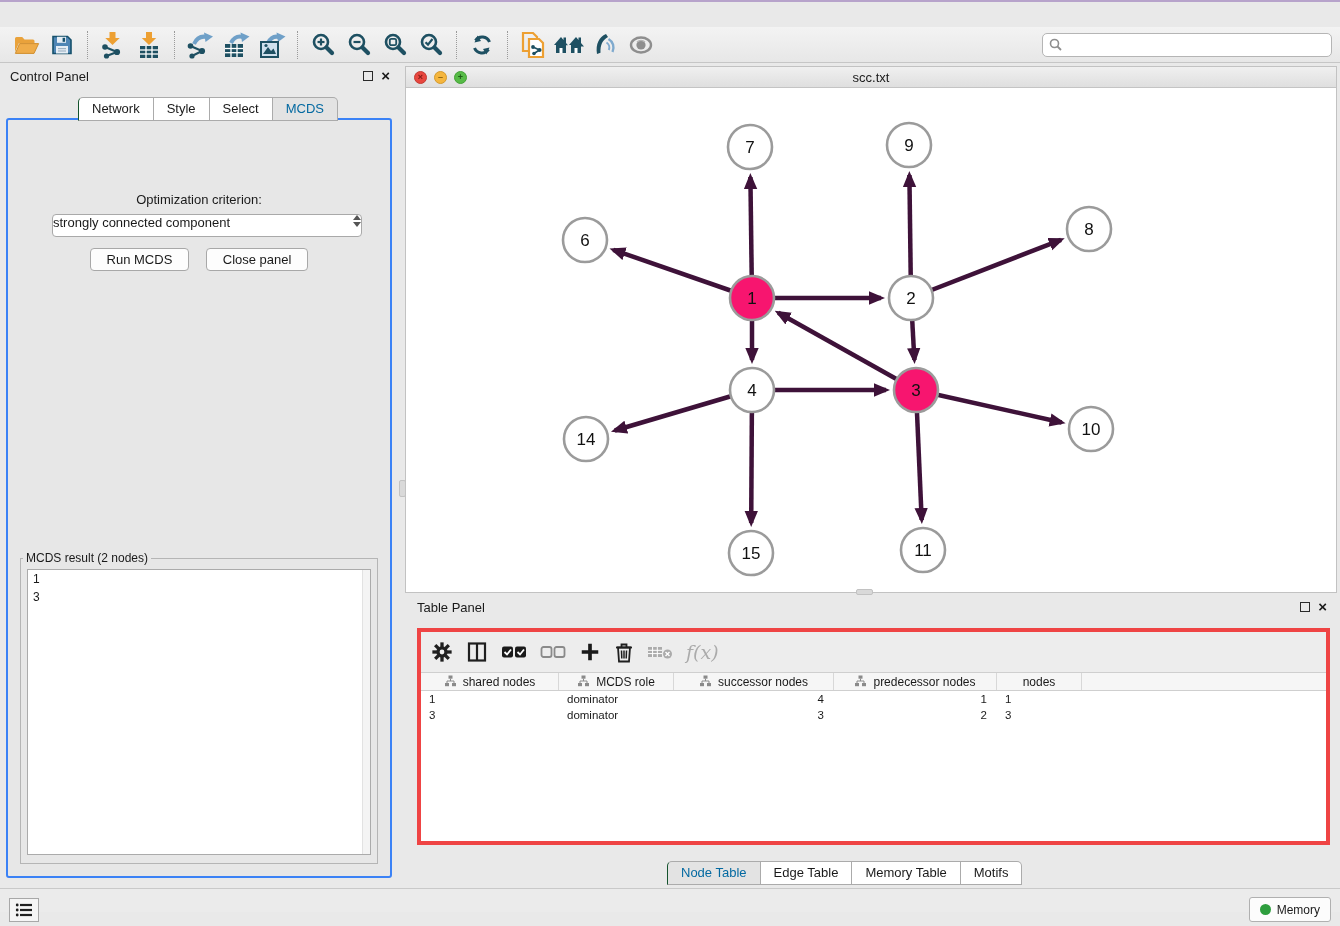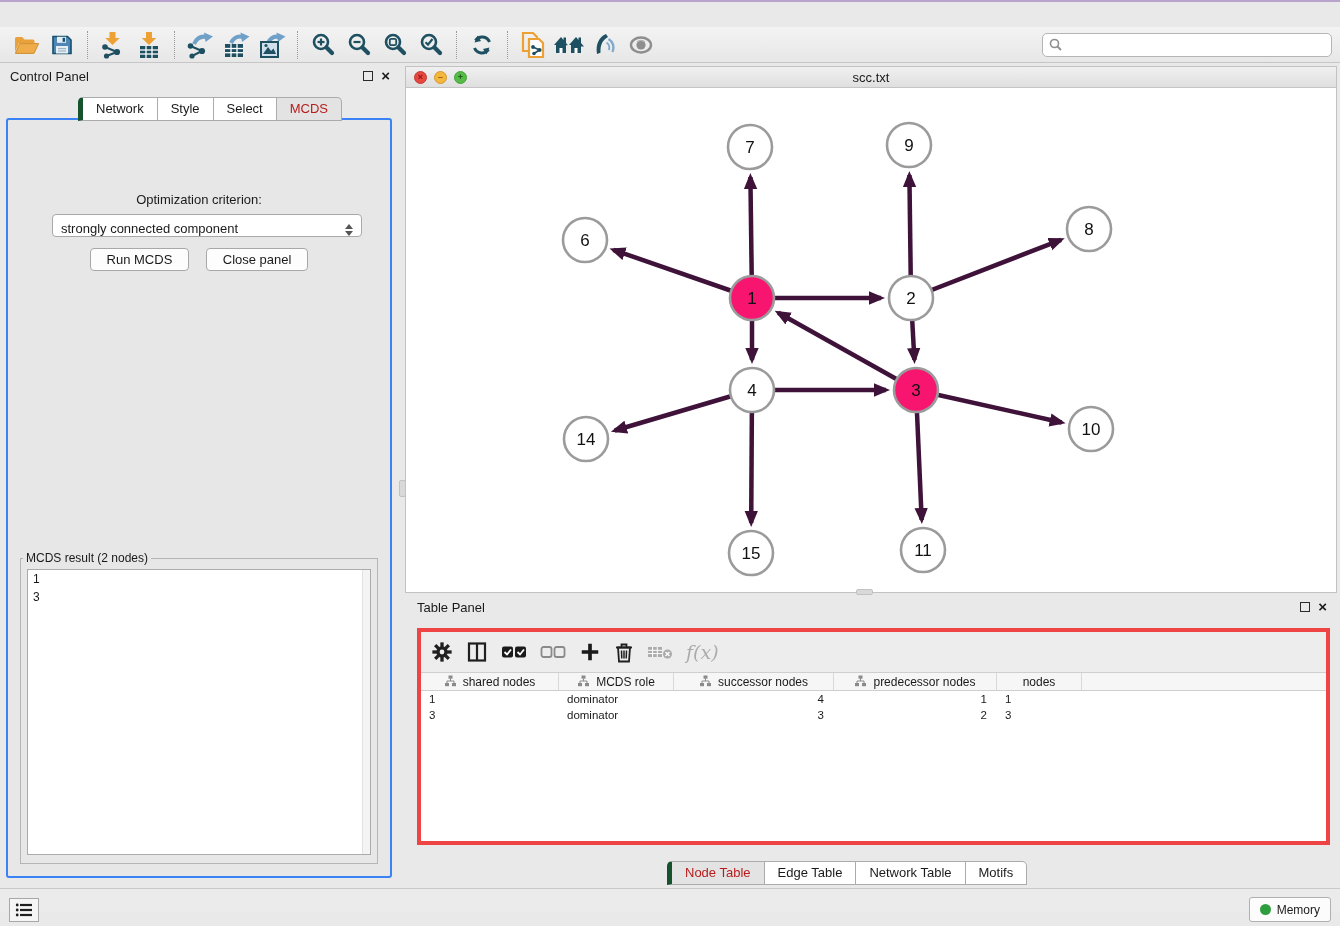--- a/index.html
+++ b/index.html
@@ -29,29 +29,29 @@
 
   
   .control-panel { position:absolute; left:0; top:0; width:398px; height:825px; background:#E9E9E9; }
   .cp-header { position:absolute; top:6px; left:10px; right:8px; height:20px; font-size:13px; }
   .panel-icons { position:absolute; right:0; top:2px; display:flex; align-items:center; gap:8px; }
   .float-icon { width:10px; height:10px; border:1.6px solid #2A2A2A; display:inline-block; }
   .close-icon { font-size:15px; font-weight:bold; color:#1A1A1A; line-height:10px; }
   .cp-tabs { position:absolute; top:34px; left:78px; z-index:2; white-space:nowrap; }
   .tab { display:inline-block; padding:3px 13px 4px; background:#FFF; border:1px solid #ABABAB; border-left:none;
          font-size:13px; color:#1A1A1A; }
-  .tab:first-child { border-left:5px solid #14532d; border-radius:5px 0 0 0; }
+  .tab:first-child { border-left:1px solid #14532d; border-radius:5px 0 0 0; }
   .tab:last-child { border-radius:0 5px 0 0; }
-  .tab.active { background:#E3E3E3; color:#b91c1c; }
+  .tab.active { background:#E3E3E3; color:#0369a1; }
   .cp-box { position:absolute; top:55px; left:6px; right:6px; bottom:10px; background:#E7E7E7;
             border:2px solid #3b82f6; border-radius:3px; }
   .opt-label { position:absolute; top:72px; left:0; width:100%; text-align:center; font-size:13px; }
   .criterion { position:absolute; top:94px; left:44px; width:310px; height:23px; background:#FFF;
-               border:1px solid #A9A9A9; border-radius:4px; font-size:13px; display:flex; align-items:flex-end;
-               padding:0 8px; }
+               border:1px solid #A9A9A9; border-radius:4px; font-size:13px; display:flex; align-items:flex-start;
+               padding:0 0; }
   .stepper { margin-left:auto; display:flex; flex-direction:column; gap:2px; }
   .stepper i { width:0; height:0; border-left:4px solid transparent; border-right:4px solid transparent; }
   .step-up { border-bottom:5px solid #555; }
   .step-down { border-top:5px solid #555; }
   .cp-buttons { position:absolute; top:128px; left:0; width:100%; text-align:center; }
   .btn { display:inline-block; background:#FDFDFD; border:1px solid #A8A8A8; border-radius:4px;
          font-size:13px; padding:3px 16px; margin:0 6px; }
   fieldset.result { position:absolute; left:12px; right:12px; top:431px; bottom:12px;
                     border:1px solid #B5B5B5; background:#E7E7E7; }
   fieldset.result legend { font-size:12px; padding:0 3px; margin-left:2px; }
@@ -515,21 +515,21 @@
               <div class="trow">
                 <div class="tcell left" style="width: 138px;">3</div>
                 <div class="tcell left" style="width: 115px;">dominator</div>
                 <div class="tcell right" style="width: 160px;">3</div>
                 <div class="tcell right" style="width: 163px;">2</div>
                 <div class="tcell left" style="width: 85px;">3</div>
               </div>
             </div>
         </div>
 
-        <div class="table-tabs"><span class="tab active">Node Table</span><span class="tab">Edge Table</span><span class="tab">Network Table</span><span class="tab">Motifs</span></div>
+        <div class="table-tabs"><span class="tab active">Node Table</span><span class="tab">Edge Table</span><span class="tab">Memory Table</span><span class="tab">Motifs</span></div>
       </div>
     </div>
   </div>
 
   <div class="statusbar">
     <span class="list-btn">
       <svg width="18" height="16" viewBox="0 0 18 16">
         <g fill="#1F1F1F">
           <circle cx="2.2" cy="3" r="1.4"></circle>
             <rect x="5" y="1.9" width="12" height="2.2"></rect>

